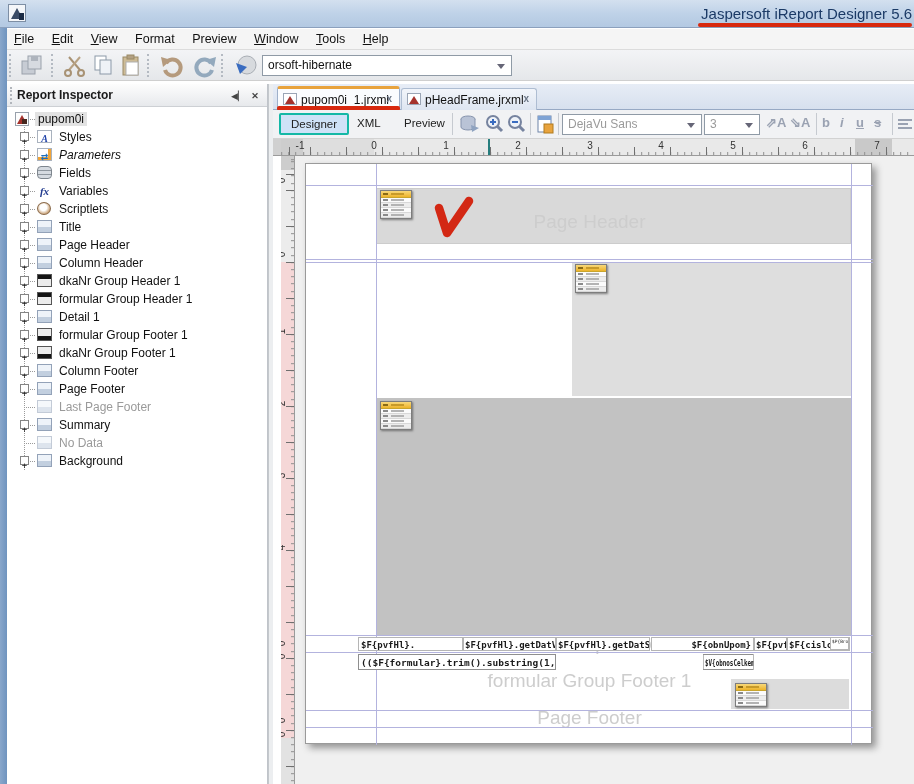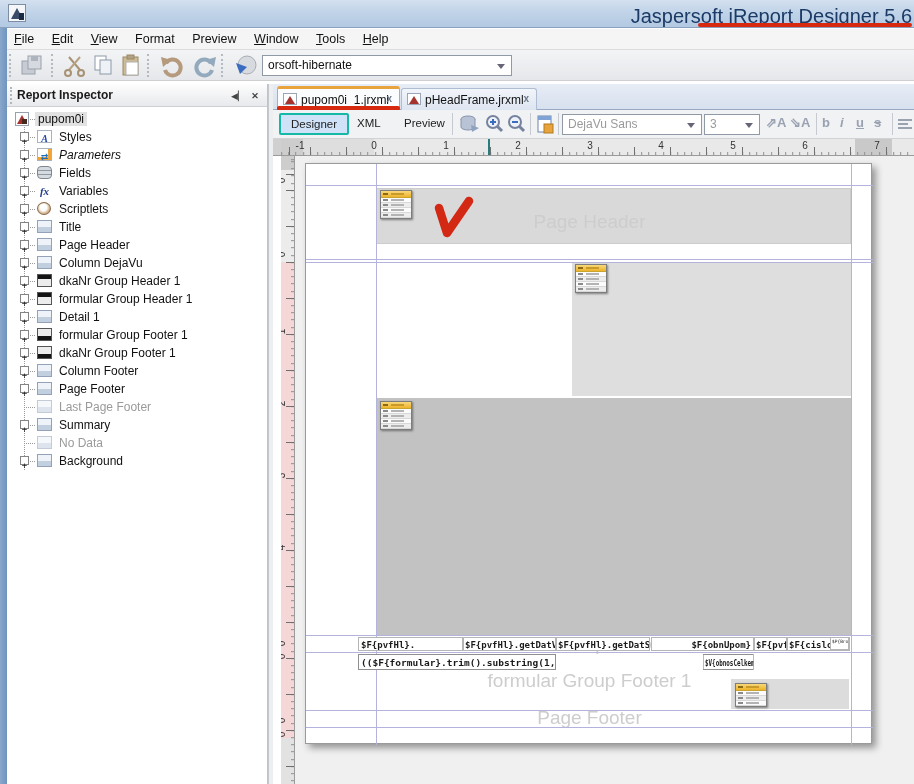--- a/index.html
+++ b/index.html
@@ -16,21 +16,21 @@
        font-family:"Liberation Sans",sans-serif;color:#111;}
 
   
   #titlebar{position:absolute;left:0;top:0;width:914px;height:28px;
     background:linear-gradient(180deg,#d3e0ef 0%,#bfd2e8 50%,#b3c9e2 100%);
     border-bottom:1px solid #8ba0bd;}
   #win-icon{position:absolute;left:8px;top:4px;width:18px;height:18px;background:#f4f6f9;border:1px solid #7d8ea4;}
   #win-icon::before{content:"";position:absolute;left:2px;top:3px;width:0;height:0;
     border-left:6px solid transparent;border-right:6px solid transparent;border-bottom:11px solid #394b66;}
   #win-icon::after{content:"";position:absolute;right:1px;bottom:1px;width:5px;height:7px;background:#1b2b44;}
-  #app-title{position:absolute;right:2px;top:5px;font-size:20px;color:#1b3a66;white-space:nowrap;margin-left:6px;}
+  #app-title{position:absolute;right:2px;top:5px;font-size:15px;color:#1b3a66;white-space:nowrap;margin-left:6px;}
   .red-line{position:absolute;background:var(--annotation-red);border-radius:2px;}
 
   
   #win-left-border{position:absolute;left:0;top:28px;width:7px;height:756px;
     background:linear-gradient(90deg,#89a7cb,#6f94bf);}
   #menubar{position:absolute;left:7px;top:29px;width:907px;height:21px;background:#f5f5f5;
     border-bottom:1px solid #dcdcdc;font-size:12.5px;}
   .menu-item{display:inline-block;padding:3px 7px 0 7px;height:21px;cursor:default;}
   .menu-item u{text-decoration:underline;}
   #toolbar{position:absolute;left:7px;top:50px;width:907px;height:31px;
@@ -284,21 +284,21 @@
         <span class="tl">Title</span>
       </div>
       <div class="trow" style="top:128px;">
         <span class="tw"></span>
         <span class="ic ic-band"></span>
         <span class="tl">Page Header</span>
       </div>
       <div class="trow" style="top:146px;">
         <span class="tw"></span>
         <span class="ic ic-band"></span>
-        <span class="tl">Column DejaVu</span>
+        <span class="tl">Column Header</span>
       </div>
       <div class="trow" style="top:164px;">
         <span class="tw"></span>
         <span class="ic ic-gh"></span>
         <span class="tl">dkaNr Group Header 1</span>
       </div>
       <div class="trow" style="top:182px;">
         <span class="tw"></span>
         <span class="ic ic-gh"></span>
         <span class="tl">formular Group Header 1</span>

